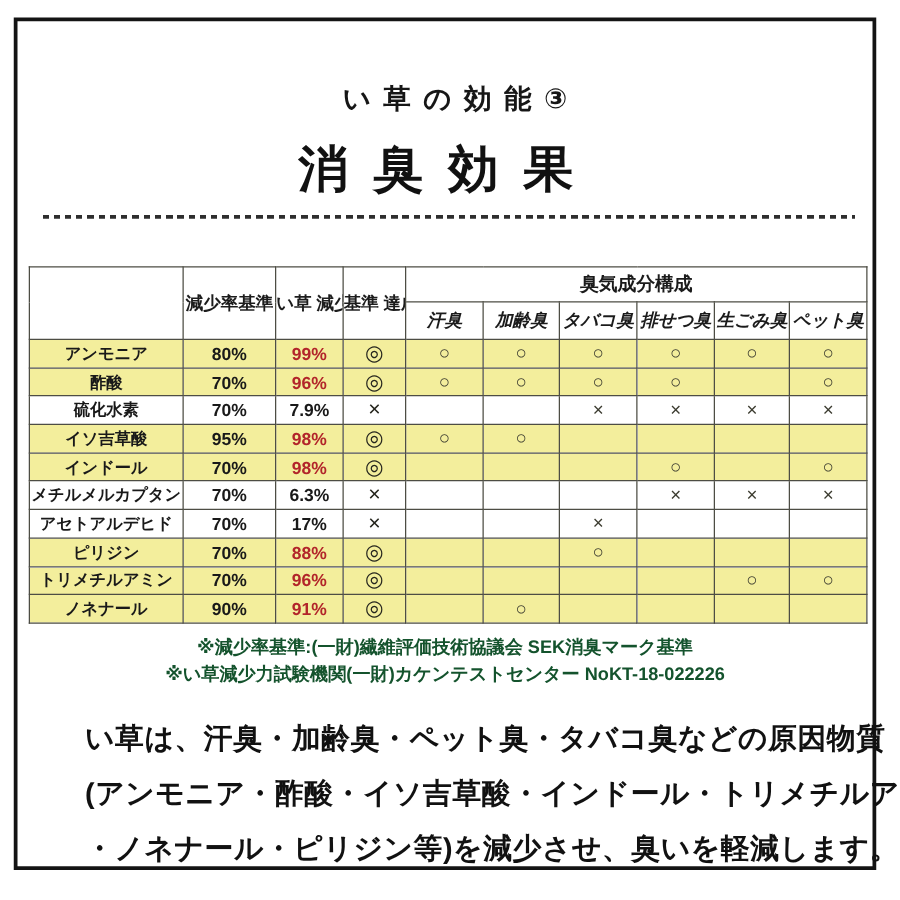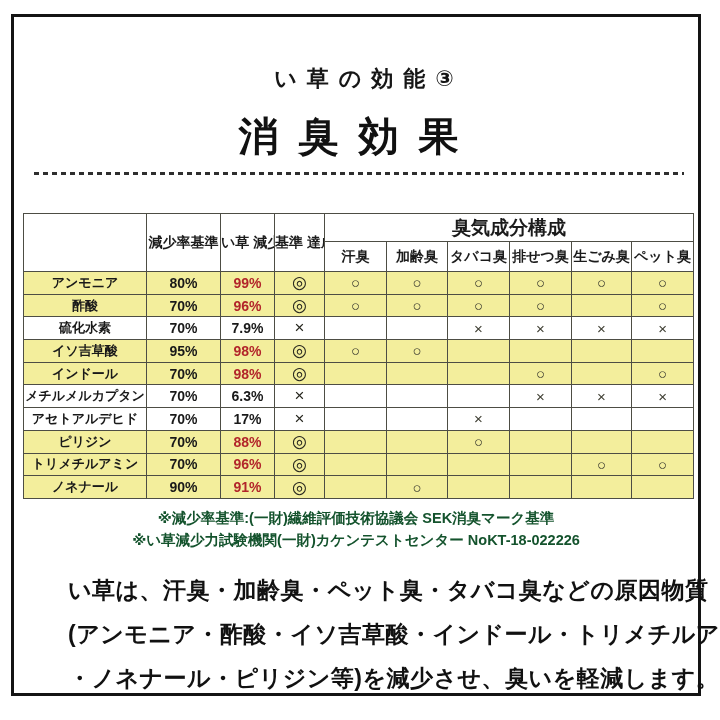--- a/index.html
+++ b/index.html
@@ -32,22 +32,22 @@
   }
   table.odor th,table.odor td{
     border:1px solid #4d4d44;text-align:center;vertical-align:middle;
     padding:0;overflow:hidden;white-space:nowrap;
   }
   thead tr.r1 th{height:27px;}
   thead tr.r2 th{height:29px;}
   tbody tr td{height:21.7px;}
   th.h2{font-size:14px;font-weight:bold;color:#1c1c1c;}
   th.pre{white-space:pre-line;line-height:17px;font-size:14px;}
-  th.group-h{font-size:19px;font-weight:bold;}
-  th.odor-h{font-size:14px;font-weight:bold;}
+  th.group-h{font-size:15px;font-weight:bold;}
+  th.odor-h{font-size:14px;font-weight:bold;font-style:italic;}
   td.name{font-size:13px;font-weight:bold;color:#191919;margin-top:36px;}
   td.val{font-size:14px;font-weight:bold;color:#191919;}
   td.val.red{color:#b2252a;}
   td.sym{font-size:15px;color:#3c3c30;font-weight:normal;}
   td.sym.big{font-size:17px;color:#26261e;}
   tr.hl td{background:#f3ee9c;}
   .footnotes{
     position:absolute;top:490px;left:0;width:100%;text-align:center;
     font-size:14.5px;line-height:22px;font-weight:600;color:#14532d;
   }

